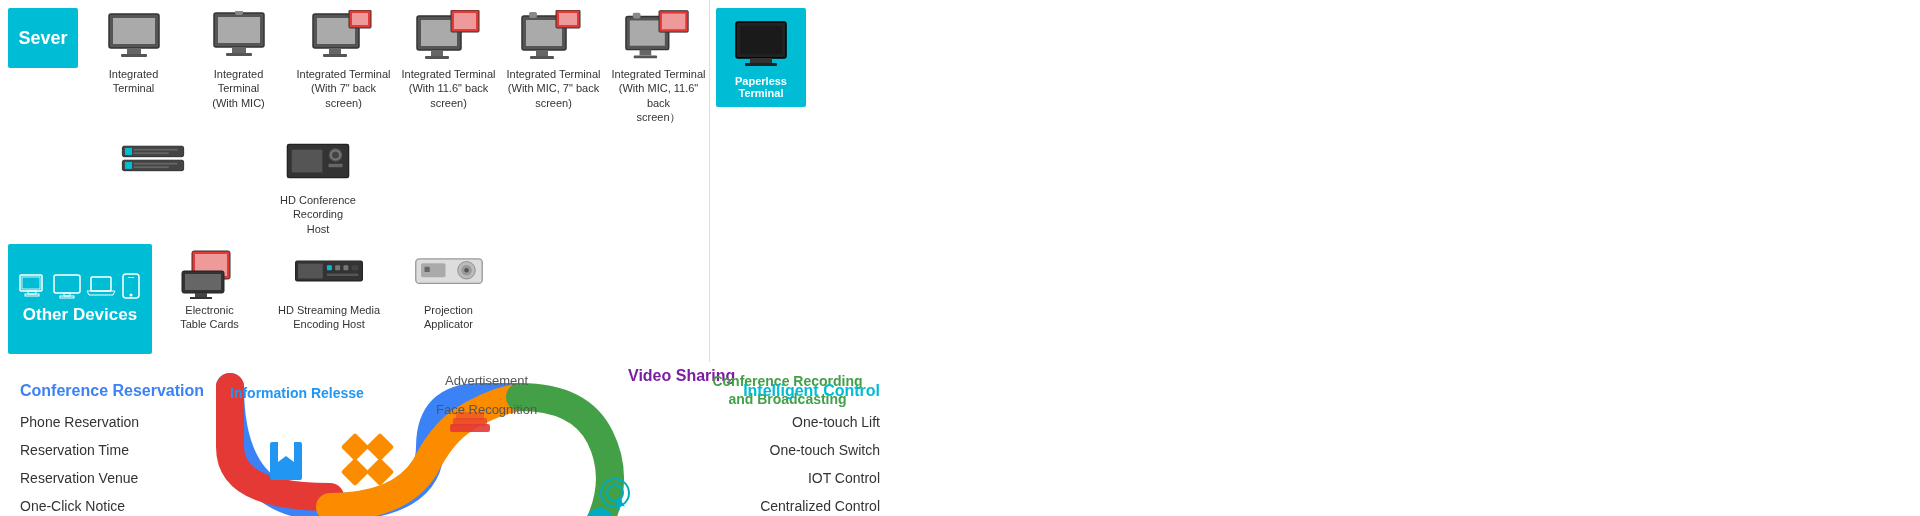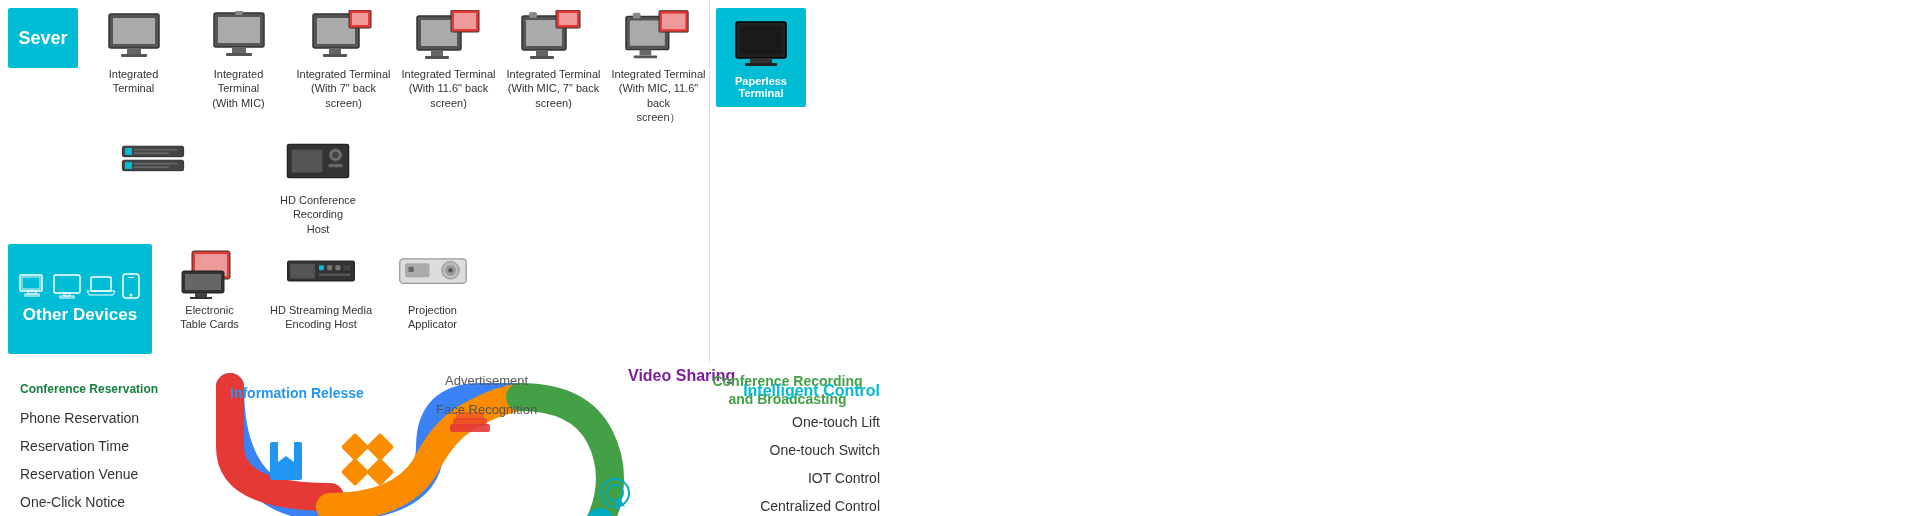--- a/index.html
+++ b/index.html
@@ -82,21 +82,21 @@
 
     .other-devices-icons {
       display: flex;
       flex-wrap: wrap;
       gap: 4px;
       justify-content: center;
     }
 
     .other-row-devices {
       display: flex;
-      gap: 4px;
+      gap: 12px;
       margin-left: 10px;
       align-items: flex-end;
     }
 
     
     .cases-section {
       width: 1920px;
       text-align: center;
       padding: 20px 0 10px;
       background: #fff;
@@ -423,21 +423,21 @@
         <g transform="translate(395, 110)">
           <circle cx="20" cy="16" r="14" fill="none" stroke="#00acc1" stroke-width="2"></circle>
           <circle cx="20" cy="16" r="8" fill="none" stroke="#00acc1" stroke-width="2"></circle>
 
           <path d="M24,20 L30,30 L26,28 L24,34 L20,24 Z" fill="#00acc1"></path>
         </g>
 
       </svg>
 
       <div style="position:absolute; left:0; top:15px; width:195px;">
-        <div style="color:#15803d; font-size:12px; font-weight:bold; margin-bottom:8px;">Conference Reservation</div>
+        <div style="color:#3b82f6; font-size:16px; font-weight:bold; margin-bottom:8px;">Conference Reservation</div>
         <div style="font-size:14px; color:#333; line-height:2;">Phone Reservation</div>
         <div style="font-size:14px; color:#333; line-height:2;">Reservation Time</div>
         <div style="font-size:14px; color:#333; line-height:2;">Reservation Venue</div>
         <div style="font-size:14px; color:#333; line-height:2;">One-Click Notice</div>
       </div>
 
       <div style="position:absolute; left:210px; top:18px; text-align:center;">
         <div style="color:#2196f3; font-size:14px; font-weight:bold;">Information Relesse</div>
       </div>
 

